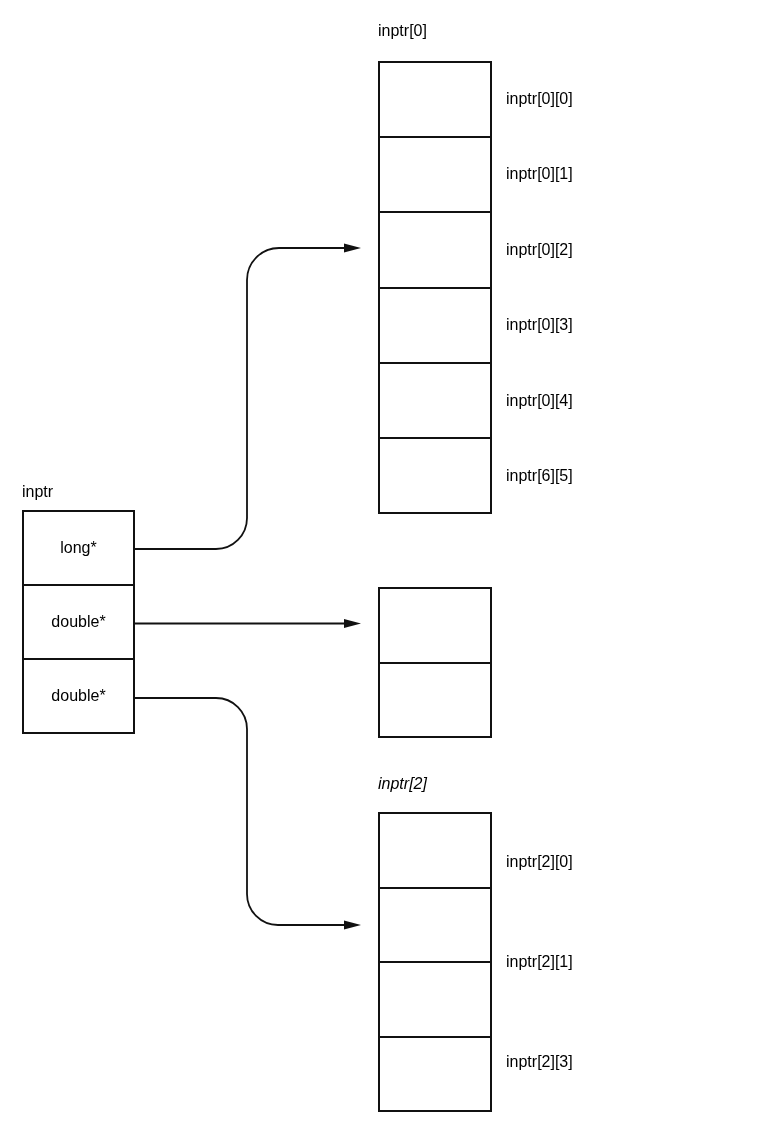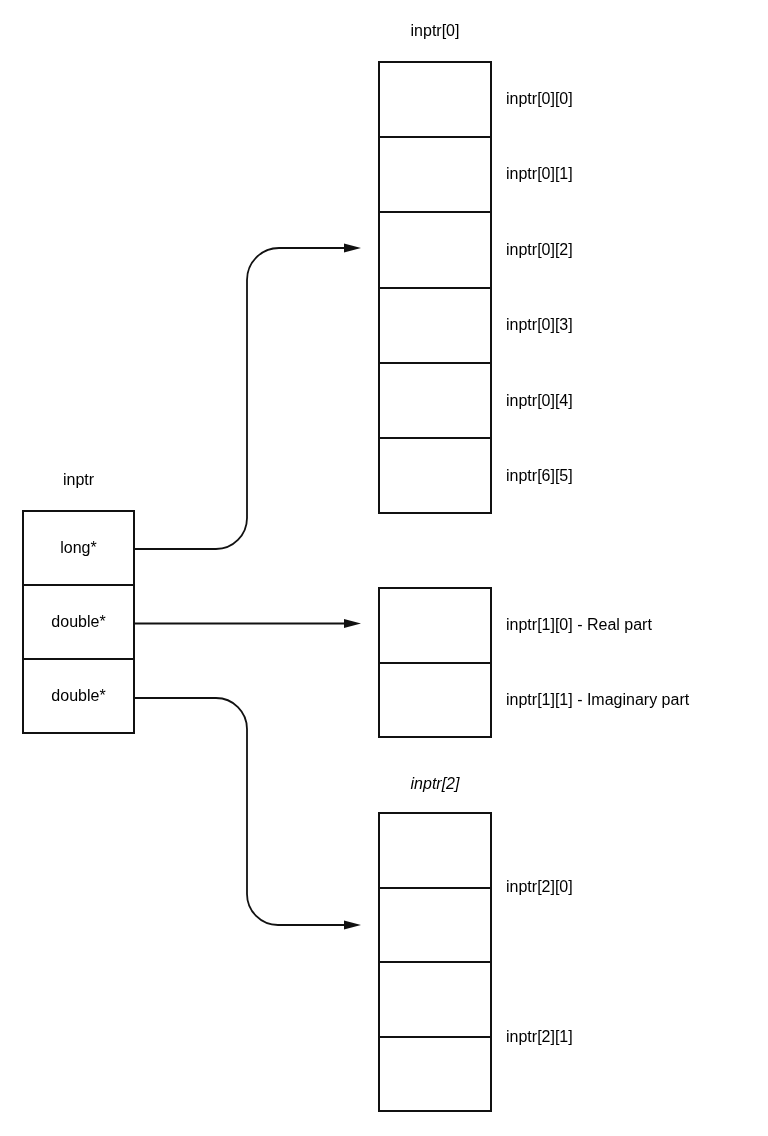--- a/index.html
+++ b/index.html
@@ -12,21 +12,20 @@
     width: 768px;
     height: 1136px;
     background: #ffffff;
     font-family: "Liberation Sans", "DejaVu Sans", sans-serif;
     font-size: 16px;
     color: #000000;
     overflow: hidden;
   }
   .box-title {
     position: absolute;
-    text-align: center;
     line-height: 22px;
     white-space: nowrap;
   }
   .mem-box {
     position: absolute;
     border: 2px solid #111111;
     display: flex;
     flex-direction: column;
     box-sizing: border-box;
     background: #ffffff;
@@ -46,21 +45,21 @@
     display: flex;
     flex-direction: column;
   }
   .label-row {
     flex: 1;
     display: flex;
     align-items: center;
     white-space: nowrap;
   }
   
-  #ptr-title   { left: 22px;  top: 469px; width: 113px; }
+  #ptr-title   { left: 22px;  top: 481px; width: 113px; }
   #ptr-box     { left: 22px;  top: 510px; width: 113px; height: 224px; }
 
   #a0-title    { left: 378px; top: 20px;  width: 114px; }
   #a0-box      { left: 378px; top: 61px;  width: 114px; height: 453px; }
   #a0-labels   { left: 506px; top: 61px;  width: 262px; height: 453px; justify-content: space-between; }
 
   #a1-title    { left: 378px; top: 547px; width: 114px; margin-top: 42px; }
   #a1-box      { left: 378px; top: 587px; width: 114px; height: 151px; }
   #a1-labels   { left: 506px; top: 587px; width: 262px; height: 151px; }
 
@@ -112,35 +111,32 @@
     <div class="label-row">inptr[0][3]</div>
     <div class="label-row">inptr[0][4]</div>
     <div class="label-row">inptr[6][5]</div>
   </div>
 
   <div id="a1-title" class="box-title">inptr[1]</div>
   <div id="a1-box" class="mem-box">
     <div class="mem-cell"></div>
     <div class="mem-cell"></div>
   </div>
-  <div id="a1-labels" class="label-col">
-    <div class="label-row">inptr[1][0] - Real part</div>
-    <div class="label-row">inptr[1][1] - Imaginary part</div>
-  </div>
 
   <div id="a2-title" class="box-title">inptr[2]</div>
   <div id="a2-box" class="mem-box">
     <div class="mem-cell"></div>
     <div class="mem-cell"></div>
     <div class="mem-cell"></div>
     <div class="mem-cell"></div>
   </div>
   <div id="a2-labels" class="label-col">
     <div class="label-row">inptr[2][0]</div>
     <div class="label-row">inptr[2][1]</div>
+    <div class="label-row">inptr[2][3]</div>
   </div>
 
   <svg class="arrows-svg" width="768" height="1136" viewBox="0 0 768 1136">
 
     <g>
       <path class="arrow-path" d="M 135 549 H 216 A 31 31 0 0 0 247 518 V 280 A 32 32 0 0 1 279 248 H 344"></path>
       <polygon class="arrow-head" points="344,243.5 361,248 344,252.5"></polygon>
     </g>
 
     <g>

